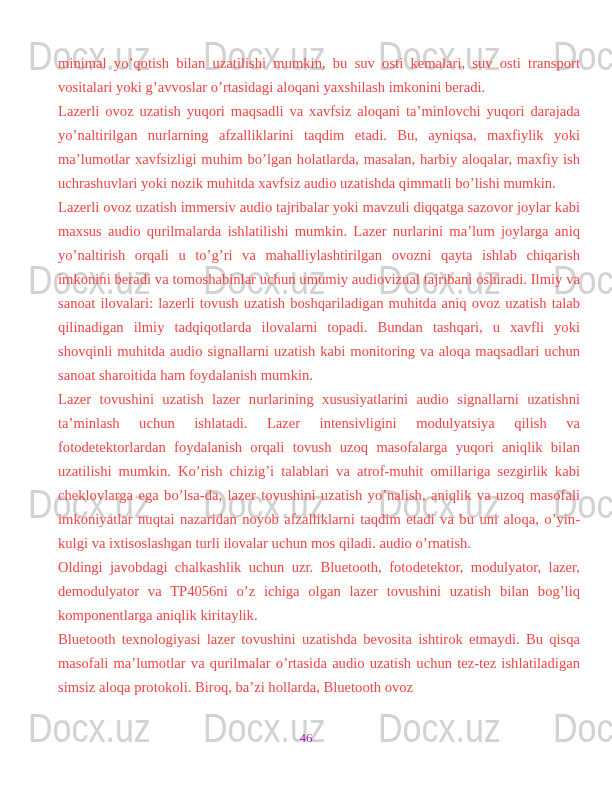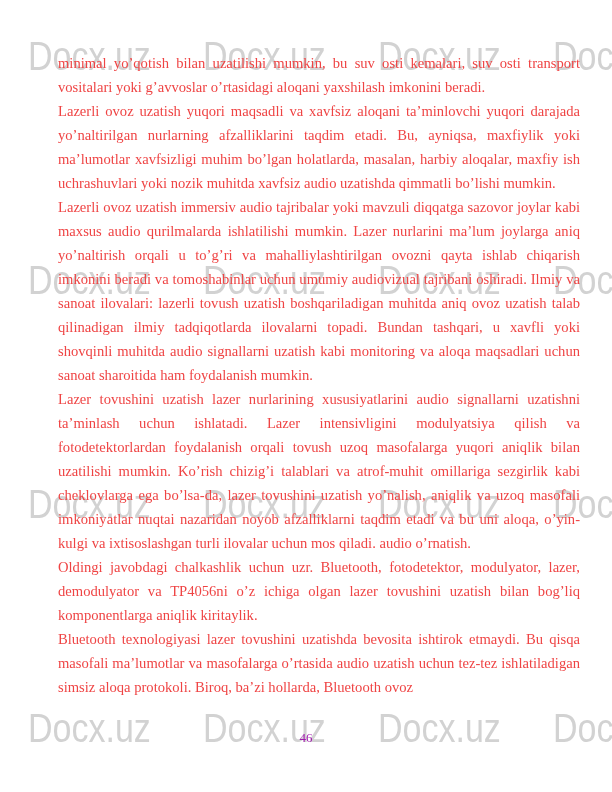--- a/index.html
+++ b/index.html
@@ -98,18 +98,18 @@
     <span class="wm r4 c3">Docx.uz</span>
     <span class="wm r4 c4">Docx.uz</span>
   </div>
 
   <div class="text-block">
     <p>minimal yo’qotish bilan uzatilishi mumkin, bu suv osti kemalari, suv osti transport vositalari yoki g’avvoslar o’rtasidagi aloqani yaxshilash imkonini beradi.</p>
     <p>Lazerli ovoz uzatish yuqori maqsadli va xavfsiz aloqani ta’minlovchi yuqori darajada yo’naltirilgan nurlarning afzalliklarini taqdim etadi. Bu, ayniqsa, maxfiylik yoki ma’lumotlar xavfsizligi muhim bo’lgan holatlarda, masalan, harbiy aloqalar, maxfiy ish uchrashuvlari yoki nozik muhitda xavfsiz audio uzatishda qimmatli bo’lishi mumkin.</p>
     <p>Lazerli ovoz uzatish immersiv audio tajribalar yoki mavzuli diqqatga sazovor joylar kabi maxsus audio qurilmalarda ishlatilishi mumkin. Lazer nurlarini ma’lum joylarga aniq yo’naltirish orqali u to’g’ri va mahalliylashtirilgan ovozni qayta ishlab chiqarish imkonini beradi va tomoshabinlar uchun umumiy audiovizual tajribani oshiradi. Ilmiy va sanoat ilovalari: lazerli tovush uzatish boshqariladigan muhitda aniq ovoz uzatish talab qilinadigan ilmiy tadqiqotlarda ilovalarni topadi. Bundan tashqari, u xavfli yoki shovqinli muhitda audio signallarni uzatish kabi monitoring va aloqa maqsadlari uchun sanoat sharoitida ham foydalanish mumkin.</p>
     <p>Lazer tovushini uzatish lazer nurlarining xususiyatlarini audio signallarni uzatishni ta’minlash uchun ishlatadi. Lazer intensivligini modulyatsiya qilish va fotodetektorlardan foydalanish orqali tovush uzoq masofalarga yuqori aniqlik bilan uzatilishi mumkin. Ko’rish chizig’i talablari va atrof-muhit omillariga sezgirlik kabi cheklovlarga ega bo’lsa-da, lazer tovushini uzatish yo’nalish, aniqlik va uzoq masofali imkoniyatlar nuqtai nazaridan noyob afzalliklarni taqdim etadi va bu uni aloqa, o’yin-kulgi va ixtisoslashgan turli ilovalar uchun mos qiladi. audio o’rnatish.</p>
     <p>Oldingi javobdagi chalkashlik uchun uzr. Bluetooth, fotodetektor, modulyator, lazer, demodulyator va TP4056ni o’z ichiga olgan lazer tovushini uzatish bilan bog’liq komponentlarga aniqlik kiritaylik.</p>
-    <p>Bluetooth texnologiyasi lazer tovushini uzatishda bevosita ishtirok etmaydi. Bu qisqa masofali ma’lumotlar va masofalarga o’rtasida audio uzatish uchun tez-tez ishlatiladigan simsiz aloqa protokoli. Biroq, ba’zi hollarda, Bluetooth ovoz</p>
+    <p>Bluetooth texnologiyasi lazer tovushini uzatishda bevosita ishtirok etmaydi. Bu qisqa masofali ma’lumotlar va qurilmalar o’rtasida audio uzatish uchun tez-tez ishlatiladigan simsiz aloqa protokoli. Biroq, ba’zi hollarda, Bluetooth ovoz</p>
   </div>
 
   <div class="page-number">46</div>
 
 </div>
 
 </body></html>

